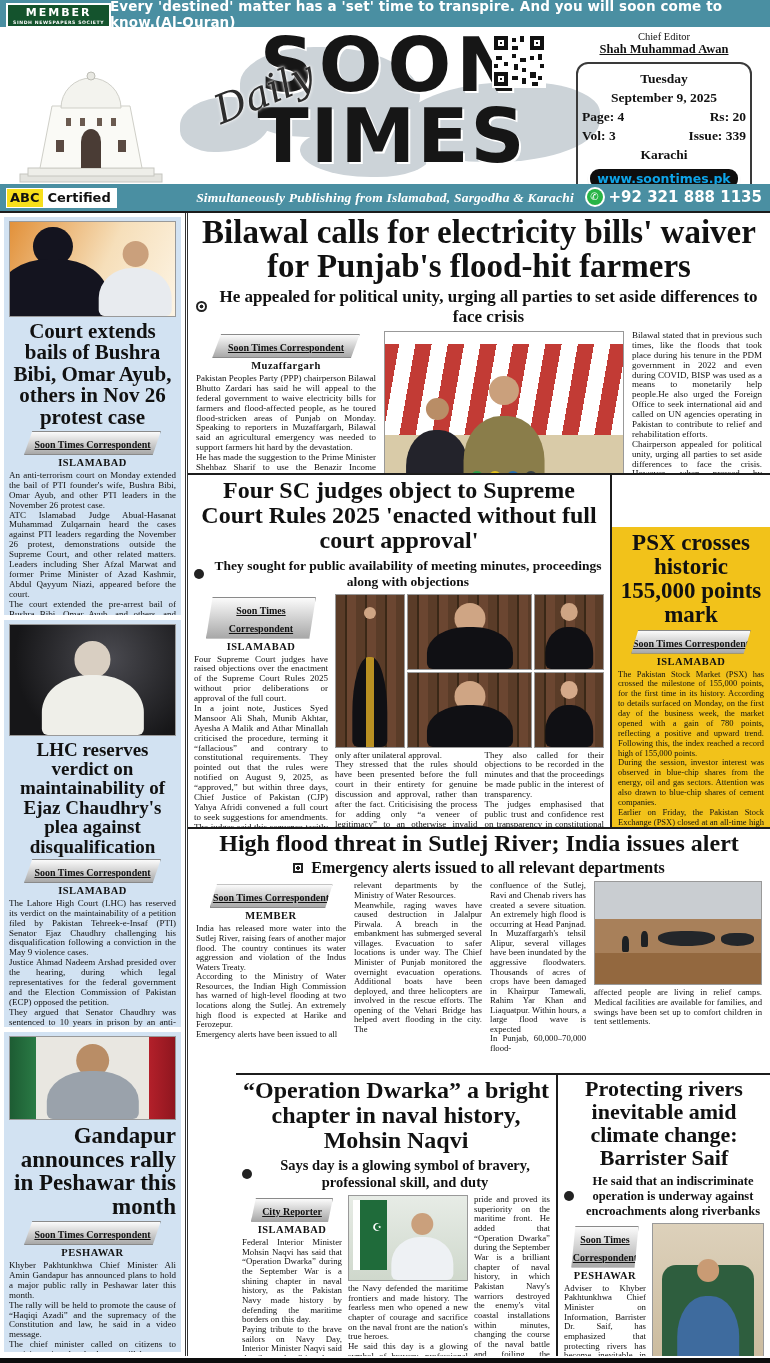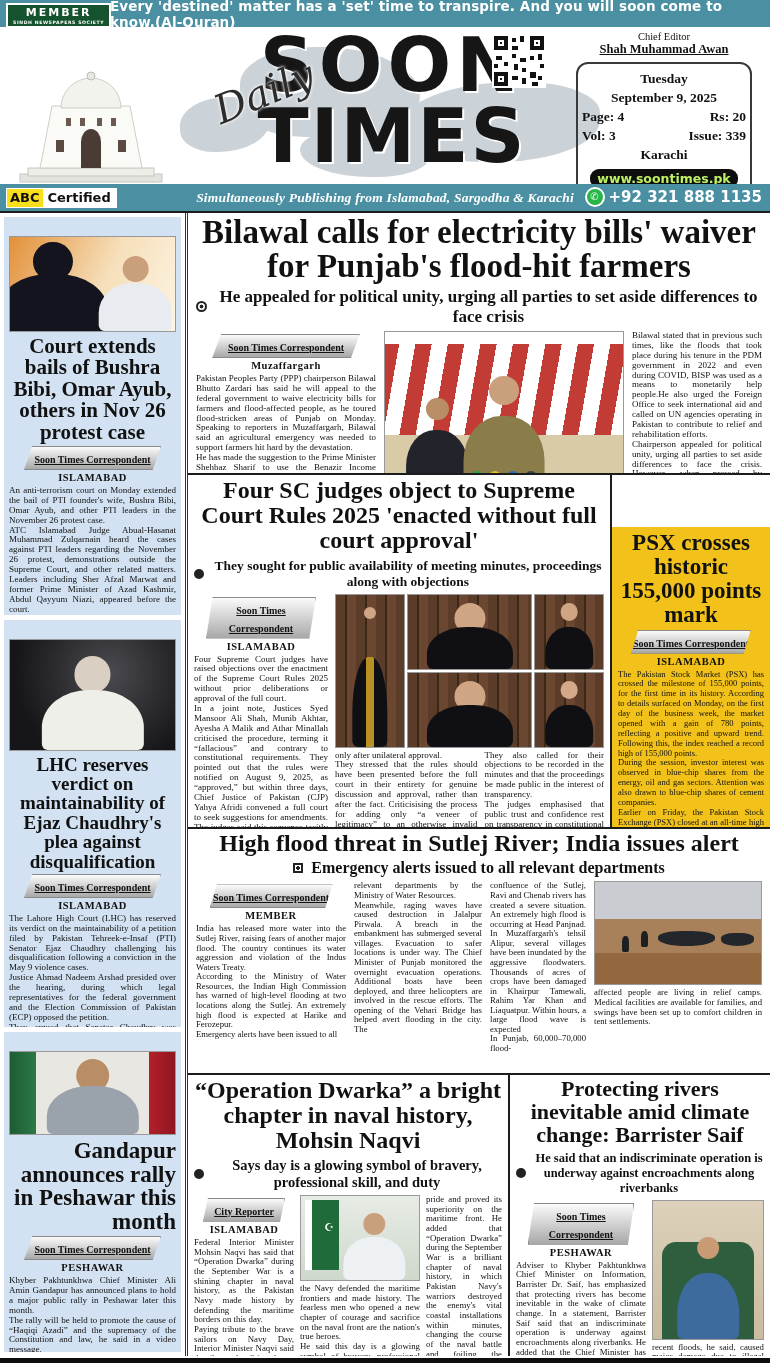--- a/index.html
+++ b/index.html
@@ -21,33 +21,33 @@
   .daily { position:absolute; left:212px; top:42px; z-index:4; font:italic 40px "DejaVu Serif", serif; color:#2c2c2c; transform:rotate(-22deg); text-shadow:0 0 4px #fff,0 0 2px #fff; }
   .title-wrap { position:absolute; left:236px; right:222px; top:4px; text-align:center; z-index:3; color:#161616; font-family:"DejaVu Sans", sans-serif; font-weight:900; }
   .title-soon  { font-size:75px; line-height:.92; letter-spacing:5px; text-shadow:2px 2px 0 #fff; }
   .title-times { font-size:75px; line-height:.92; letter-spacing:2px; margin-top:2px; text-shadow:2px 2px 0 #fff; }
   .qr { position:absolute; right:224px; top:7px; z-index:4; }
   .rightinfo { position:absolute; right:4px; top:4px; width:204px; z-index:5; text-align:center; }
   .chief-lab { font:10.5px "Liberation Serif", serif; }
   .chief-name { font:bold 12.5px "Liberation Serif", serif; text-decoration:underline; }
   .issuebox { margin:5px 14px 0; border:2px solid #3a3a3a; border-radius:12px; padding:6px 4px 7px; font:bold 13.5px "Liberation Serif", serif; line-height:1.4; }
   .ib-row { display:flex; justify-content:space-between; gap:14px; }
-  .sitepill { margin:5px 8px 0; background:#0e0e0e; color:#bef264; border-radius:9px; font:bold 12.5px "DejaVu Sans", sans-serif; padding:2px 0; box-shadow:0 0 0 2px #fff,0 2px 3px #888; }
+  .sitepill { margin:5px 8px 0; background:#0e0e0e; color:#0ea5e9; border-radius:9px; font:bold 12.5px "DejaVu Sans", sans-serif; padding:2px 0; box-shadow:0 0 0 2px #fff,0 2px 3px #888; }
   .pubbar { height:27px; background:#4a8fa2; position:relative; display:flex; align-items:center; justify-content:center; }
   .abcbadge { position:absolute; left:6px; top:4px; display:flex; border:1px solid #fff; font:bold 13px "DejaVu Sans", sans-serif; line-height:1.35; }
   .abc { background:#f7df1b; color:#101010; padding:0 3px; }
   .cert { background:#fff; color:#101010; padding:0 5px; }
   .publine { color:#fff; font:italic 600 13.5px "Liberation Serif", serif; letter-spacing:.2px; }
   .phone { position:absolute; right:8px; top:3px; display:flex; align-items:center; gap:4px; color:#fff; font:bold 15px "DejaVu Sans", sans-serif; }
   .wa { width:20px; height:20px; border-radius:50%; background:#fff; display:flex; align-items:center; justify-content:center; }
   .wa-in { width:16px; height:16px; border-radius:50%; background:#28b446; color:#fff; font-size:10px; line-height:16px; text-align:center; }
   
   .content { display:flex; border-top:2px solid #1c1c1c; height:1145px; }
   .sidebar { width:188px; border-right:3px double #333; padding:4px 4px; display:flex; flex-direction:column; gap:5px; }
-  .sb-story { background:#d2e2f2; padding:19px 5px; overflow:hidden; }
+  .sb-story { background:#d2e2f2; padding:4px 5px; overflow:hidden; }
   .sb-story.s1 { height:398px; } .sb-story.s2 { height:408px; } .sb-story.s3 { height:320px; }
   .sb-head { font-weight:bold; text-align:center; line-height:1.02; margin:4px 0 2px; }
   .s1 .sb-head { font-size:21px; } .s2 .sb-head { font-size:19px; } .s3 .sb-head { font-size:23px;text-align:right; }
   .main { flex:1; display:flex; flex-direction:column; }
   .byline-ribbon { margin:3px auto 1px; width:82%; background:linear-gradient(180deg,#fbfbfb,#a8a8a8); border:1px solid #8a8a8a; clip-path:polygon(6% 0,100% 0,94% 100%,0 100%); text-align:center; padding:2px 0; }
   .byline-ribbon span { font:bold 10px "Liberation Serif", serif; text-decoration:underline; }
   .dateline { text-align:center; font:bold 10.5px "Liberation Serif", serif; letter-spacing:.5px; margin:2px 0 3px; }
   .body-text { white-space:pre-line; text-align:justify; font-size:9px; line-height:1.1; }
   .subhead { display:flex; align-items:center; justify-content:center; gap:8px; margin:4px 0; }
   .subhead .txt { font-weight:bold; text-align:center; }
@@ -78,21 +78,21 @@
   .psx-box { flex:1; background:#f2c21a; padding:4px 6px; overflow:hidden; }
   .psx-box h2 { font-size:23px; line-height:1.04; text-align:center; font-weight:bold; }
   .psx-box .body-text { font-size:8.5px; line-height:1.16; }
   .flood { height:246px; border-top:2px solid #1c1c1c; padding:2px 8px; overflow:hidden; }
   .flood h1 { font-size:24px; line-height:1.02; text-align:center; font-weight:bold; }
   .flood .subhead .txt { font-size:16px; }
   .flood .row { display:flex; gap:8px; }
   .flood .f1 { width:150px; } .flood .f2 { width:128px; } .flood .f3 { width:96px; }
   .flood .fright { flex:1; }
   .flood .body-text { font-size:8.7px; }
-  .botband { flex:1; display:flex; border-top:2px solid #1c1c1c; overflow:hidden; }
+  .botband { flex:1; display:flex; border-top:2px solid #1c1c1c; overflow:hidden;margin-left:48px; }
   .dwarka { width:322px; border-right:2px solid #1c1c1c; padding:3px 6px; overflow:hidden; }
   .dwarka h2 { font-size:24px; line-height:1.04; text-align:center; font-weight:bold; }
   .dwarka .subhead .txt { font-size:14.5px; }
   .dwarka .row { display:flex; gap:6px; }
   .dwarka .d1 { width:100px; } .dwarka .dmid { width:120px; } .dwarka .d3 { flex:1; }
   .dwarka .body-text { font-size:8.8px; }
   .rivers { flex:1; padding:3px 6px; overflow:hidden; }
   .rivers h2 { font-size:22px; line-height:1.04; text-align:center; font-weight:bold; }
   .rivers .subhead .txt { font-size:12.5px; }
   .rivers .row { display:flex; gap:6px; }

